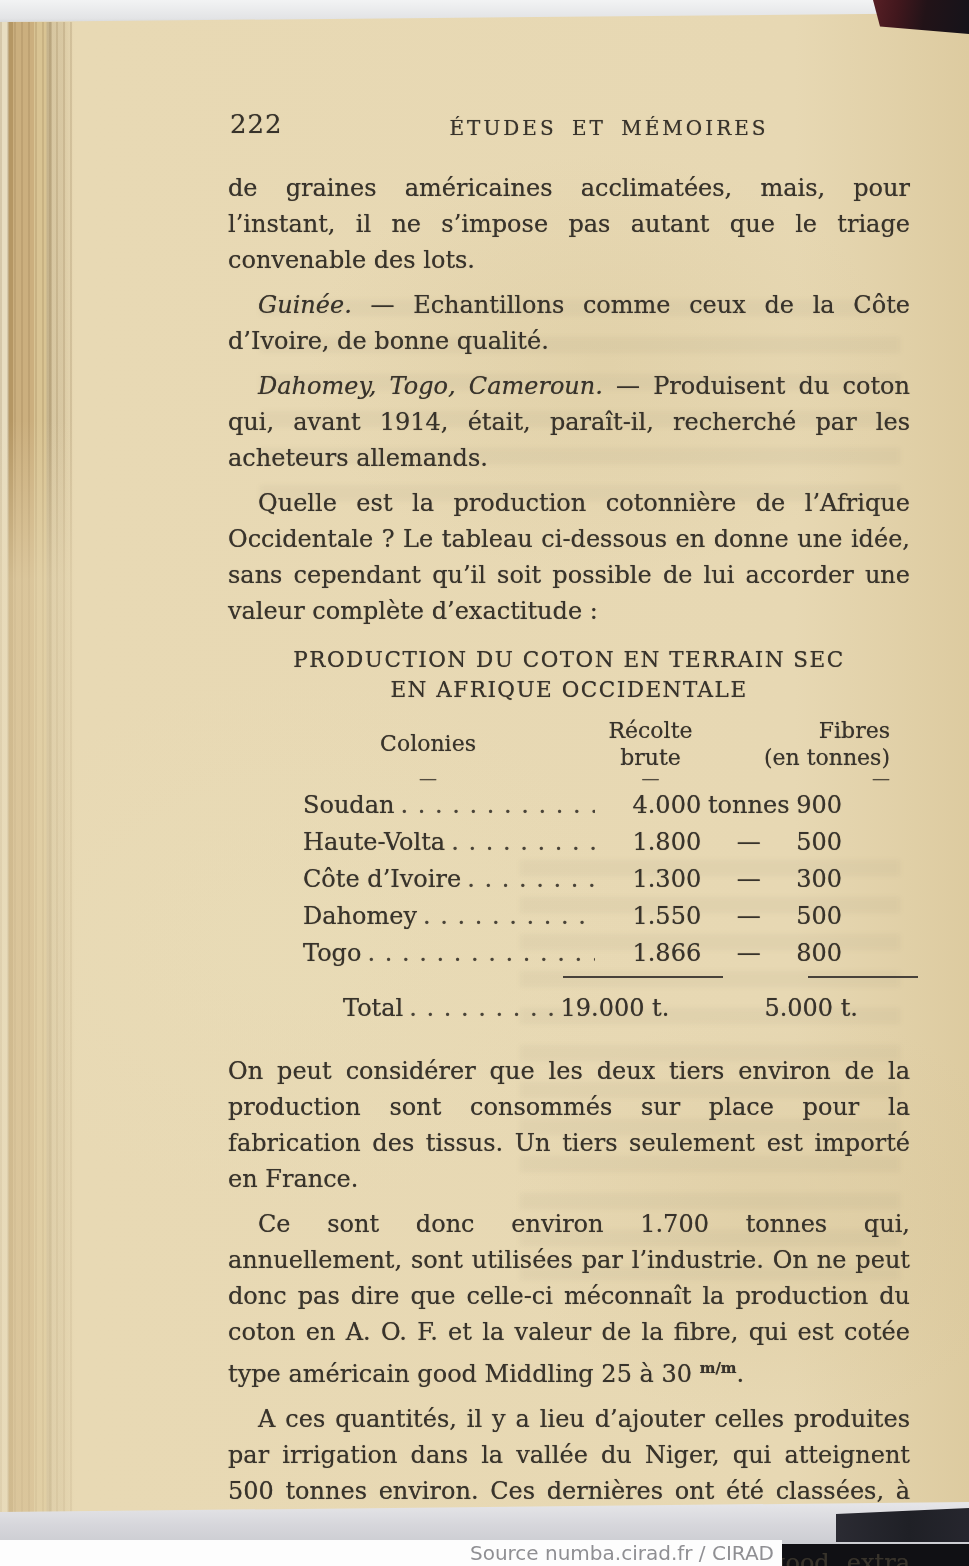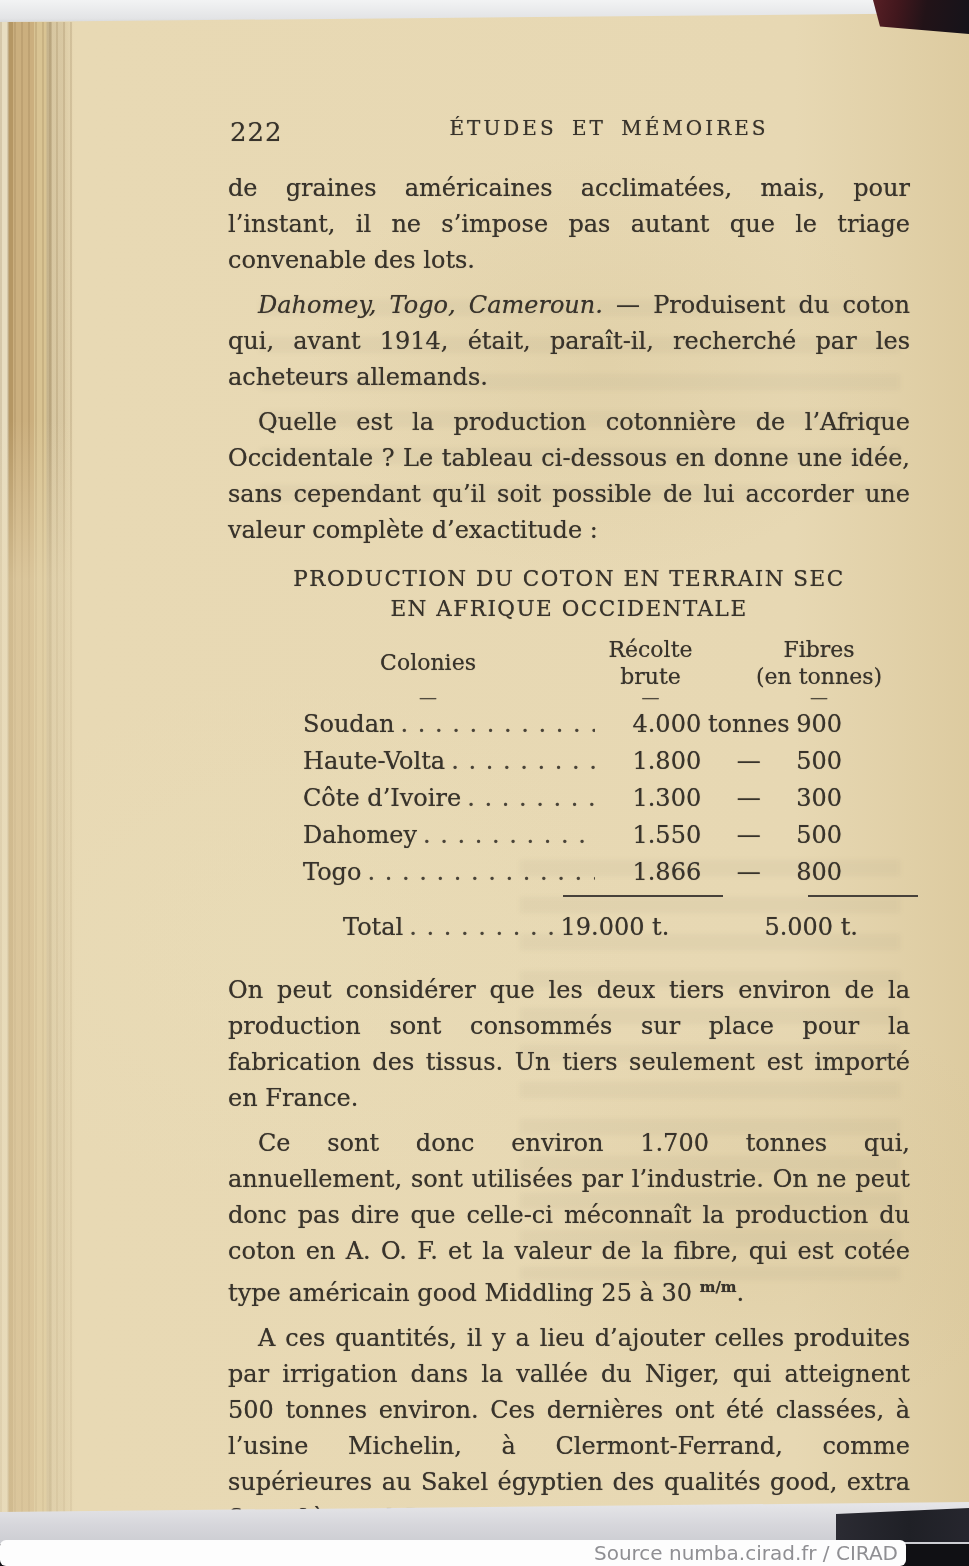--- a/index.html
+++ b/index.html
@@ -50,52 +50,52 @@
     position:absolute;left:0;top:1502px;width:969px;height:42px;
     background:linear-gradient(180deg,#e6e6e9 0%,#d5d5da 60%,#cccdd2 100%);
     clip-path:polygon(0 10px,100% 0,100% 100%,0 100%);
   }
   .dark-bottom-right{
     position:absolute;left:836px;top:1508px;width:133px;height:34px;
     background:linear-gradient(90deg,#2b2b33 0%,#1f2026 55%,#26262e 100%);
     clip-path:polygon(0 6px,100% 0,100% 100%,0 100%);
   }
   .footer-bar{
-    position:absolute;left:0;top:1540px;width:906px;height:26px;
+    position:absolute;left:0;top:1540px;width:782px;height:26px;
     background:#fdfdfd;
     display:flex;align-items:center;justify-content:flex-end;
     font-family:"DejaVu Sans","Liberation Sans",sans-serif;
-    font-size:20px;color:#8f8f93;padding-right:8px;box-sizing:border-box;border-radius:6px;
+    font-size:20px;color:#8f8f93;padding-right:8px;box-sizing:border-box;
   }
   
   .content{
     position:absolute;left:228px;top:100px;width:682px;
     color:#38332b;font-size:24px;line-height:36px;
     text-shadow:0 0 .7px rgba(56,51,43,.7);
   }
   .page-head{position:relative;height:44px;}
-  .page-num{position:absolute;left:2px;top:14px;font-size:26px;letter-spacing:1px;}
+  .page-num{position:absolute;left:2px;top:6px;font-size:26px;letter-spacing:1px;}
   .running-title{
     position:absolute;left:8px;right:0;top:10px;text-align:center;
     font-size:20px;letter-spacing:3px;word-spacing:6px;
     transform:translateX(36px);
   }
   .para{margin:0;text-align:justify;text-indent:30px;}
   .para.first{text-indent:0;margin-top:26px;}
   .para + .para{margin-top:9px;}
   .lead{font-style:italic;}
   .msup{font-size:.62em;vertical-align:super;letter-spacing:0;font-weight:bold;}
   
   .table-block{margin-top:16px;margin-bottom:2px;}
   .t-title{text-align:center;font-size:21.5px;letter-spacing:1.5px;line-height:30px;}
   .t-head{display:flex;padding-left:75px;margin-top:12px;line-height:27px;font-size:22px;}
   .th{text-align:center;}
   .th-colony{flex:0 0 250px;padding-top:13px;}
   .th-recolte{flex:0 0 195px;}
-  .th-fibres{flex:1;padding-right:20px;}
+  .th-fibres{flex:1;padding-right:20px;text-align:right;}
   .th .l2{display:block;}
   .th .th-dash{display:block;font-size:18px;line-height:16px;opacity:.85;}
   .th-colony .th-dash{margin-top:14px;}
   .trow{display:flex;padding-left:75px;line-height:37px;font-size:24px;}
   .colony{flex:0 0 auto;white-space:nowrap;}
   .dots{flex:1 1 auto;overflow:hidden;white-space:nowrap;margin:0 6px;}
   .dots::after{content:". . . . . . . . . . . . . . . . . . . . . . . . . . . . . . . . . . . .";letter-spacing:1px;opacity:.9;}
   .rec-num{flex:0 0 100px;text-align:right;white-space:nowrap;}
   .rec-unit{flex:0 0 95px;text-align:center;white-space:nowrap;}
   .fib{flex:1 1 auto;text-align:right;padding-right:68px;white-space:nowrap;}
@@ -122,20 +122,21 @@
   <div class="dark-top-right"></div>
 
   <div class="content">
 
     <div class="page-head">
       <span class="page-num">222</span>
       <span class="running-title">ÉTUDES ET MÉMOIRES</span>
     </div>
 
     <p class="para first"><span class="lead"></span><span>de graines américaines acclimatées, mais, pour l’instant, il ne s’impose pas autant que le triage convenable des lots.</span></p>
+    <p class="para"><span class="lead">Guinée.</span><span> — Echantillons comme ceux de la Côte d’Ivoire, de bonne qualité.</span></p>
     <p class="para"><span class="lead">Dahomey, Togo, Cameroun.</span><span> — Produisent du coton qui, avant 1914, était, paraît-il, recherché par les acheteurs allemands.</span></p>
     <p class="para"><span class="lead"></span><span>Quelle est la production cotonnière de l’Afrique Occidentale ? Le tableau ci-dessous en donne une idée, sans cependant qu’il soit possible de lui accorder une valeur complète d’exactitude :</span></p>
 
     <div class="table-block">
       <div class="t-title">PRODUCTION DU COTON EN TERRAIN SEC</div>
       <div class="t-title">EN AFRIQUE OCCIDENTALE</div>
 
       <div class="t-head">
         <div class="th th-colony">
           <span>Colonies</span>

